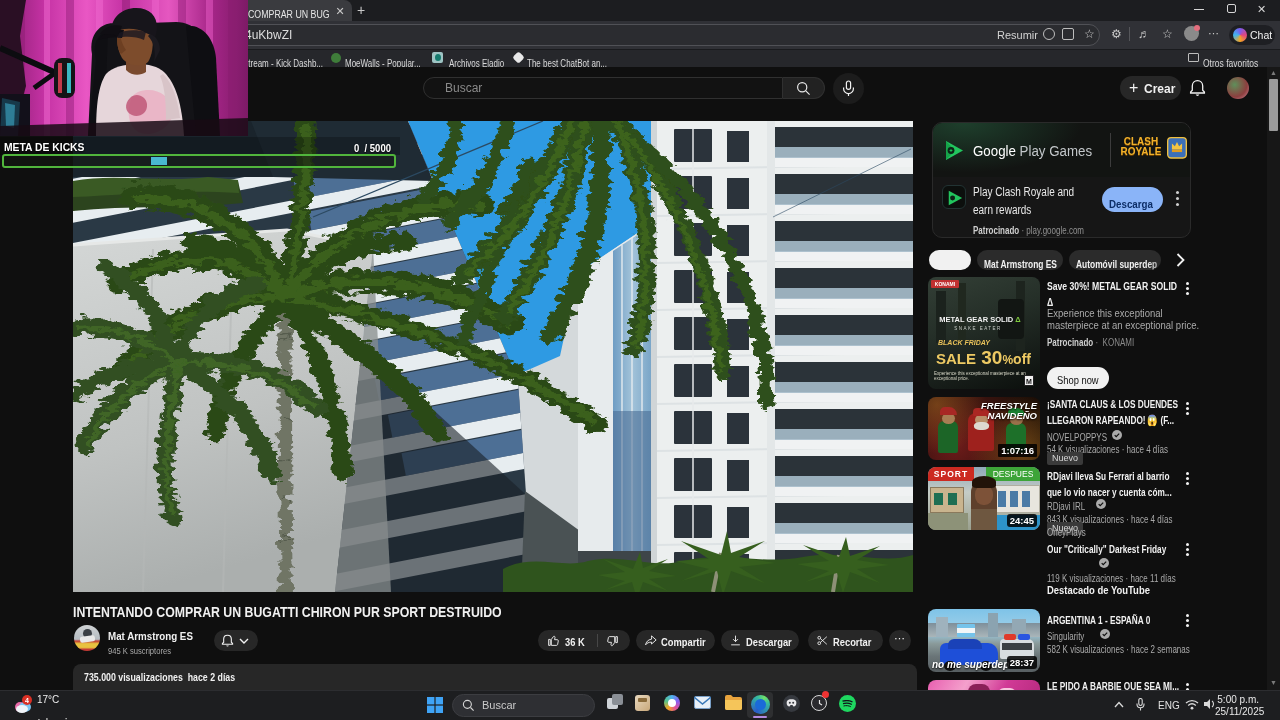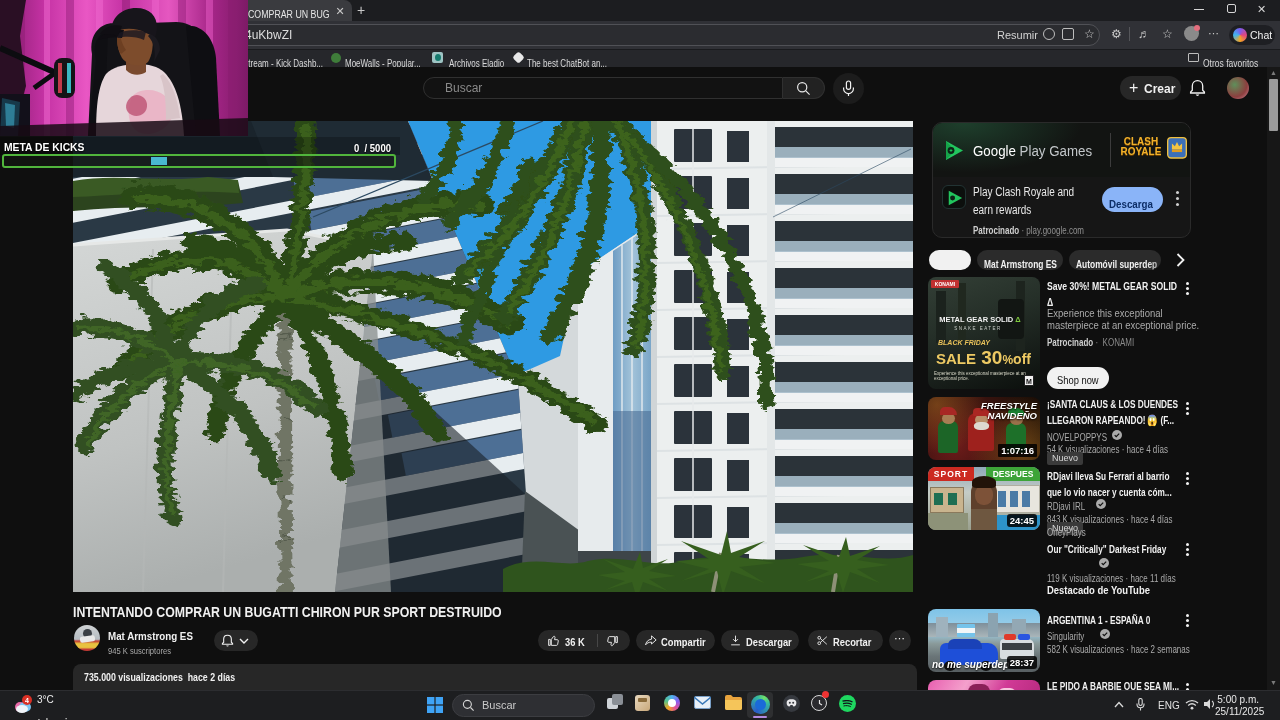--- a/index.html
+++ b/index.html
@@ -458,21 +458,21 @@
   <svg class="abs" style="left:1112px;top:430px;" width="10" height="10" viewBox="0 0 10 10">
       <circle cx="5" cy="5" r="5" fill="#aaa"></circle>
       <path d="M2.7 5.1l1.5 1.5 3-3" stroke="#0f0f0f" stroke-width="1.2" fill="none"></path>
     </svg>
   <div class="abs" style="left:1047px;top:439px;"><span class="sx sx8" style="font-size:10px;color:#aaaaaa;">54 K visualizaciones · hace 4 días</span></div>
   <div class="abs" style="left:1047px;top:452px;width:36px;height:13px;background:#3a3a3a;border-radius:2px;color:#d7d7d7;font-size:9px;text-align:center;line-height:13px;">Nuevo</div>
   <div class="abs" style="left:1186px;top:402px;width:3px;height:3px;background:#f1f1f1;border-radius:50%;box-shadow:0 5px 0 #f1f1f1, 0 10px 0 #f1f1f1;"></div>
 
   <div class="abs" style="left:928px;top:467px;width:112px;height:63px;border-radius:8px;overflow:hidden;background:linear-gradient(180deg,#8fa8b8 0%,#c5ccc6 40%,#9aa08e 100%);">
     <div class="abs" style="left:0;top:0;width:46px;height:14px;background:#cc2a21;color:#fff;font-size:8.5px;font-weight:bold;text-align:center;line-height:14px;letter-spacing:1px;">SPORT</div>
-    <div class="abs" style="right:0;top:0;width:54px;height:14px;background:#3da438;color:#fff;font-size:8.5px;font-weight:bold;text-align:center;line-height:14px;">DESPUES</div>
+    <div class="abs" style="right:0;top:0;width:54px;height:14px;background:#3da438;color:#fff;font-size:8.5px;font-weight:normal;text-align:center;line-height:14px;">DESPUES</div>
     <div class="abs" style="left:2px;top:20px;width:34px;height:26px;background:#c9b48e;border:1px solid #8a795c;"></div>
     <div class="abs" style="left:6px;top:26px;width:9px;height:12px;background:#1f6e52;"></div>
     <div class="abs" style="left:20px;top:26px;width:9px;height:12px;background:#1f6e52;"></div>
     <div class="abs" style="left:0px;top:46px;width:40px;height:17px;background:#8d9278;"></div>
     <div class="abs" style="left:66px;top:18px;width:46px;height:28px;background:#e8e6de;border:1px solid #b0aea0;"></div>
     <div class="abs" style="left:70px;top:24px;width:8px;height:16px;background:#4a7ba6;"></div>
       <div class="abs" style="left:82px;top:24px;width:8px;height:16px;background:#4a7ba6;"></div>
       <div class="abs" style="left:94px;top:24px;width:8px;height:16px;background:#4a7ba6;"></div>
     <div class="abs" style="left:64px;top:48px;width:48px;height:15px;background:#2d93c9;"></div>
     <div class="abs" style="left:43px;top:14px;width:26px;height:49px;background:#5e402c;border-radius:11px 11px 0 0;"></div>
@@ -608,21 +608,21 @@
 
   <div class="abs" id="taskbar" style="left:0;top:690px;width:1280px;height:30px;background:#1d1e20;border-top:1px solid #2c2d30;"></div>
 
   <svg class="abs" style="left:12px;top:694px;" width="22" height="22" viewBox="0 0 22 22">
     <circle cx="8" cy="13" r="5" fill="#e86aa8"></circle>
     <ellipse cx="13" cy="13" rx="6" ry="5" fill="#7ec3ef"></ellipse>
     <ellipse cx="10" cy="15" rx="6" ry="4" fill="#f0f4f8"></ellipse>
     <circle cx="15" cy="6" r="5" fill="#d93025"></circle>
     <text x="15" y="8.5" font-size="7" fill="#fff" text-anchor="middle" font-weight="bold" font-family="Liberation Sans">4</text>
   </svg>
-  <div class="abs" style="left:37px;top:694px;font-size:10px;color:#efefef;">3°C</div>
+  <div class="abs" style="left:37px;top:694px;font-size:10px;color:#efefef;">17°C</div>
   <div class="abs" style="left:37px;top:715px;font-size:15px;color:#b9b9b9;">Lluvia suave</div>
 
   <svg class="abs" style="left:427px;top:697px;" width="16" height="16" viewBox="0 0 16 16">
     <rect x="0" y="0" width="7.4" height="7.4" fill="#3fa3f5"></rect>
       <rect x="8.6" y="0" width="7.4" height="7.4" fill="#3fa3f5"></rect>
     <rect x="0" y="8.6" width="7.4" height="7.4" fill="#3fa3f5"></rect>
       <rect x="8.6" y="8.6" width="7.4" height="7.4" fill="#3fa3f5"></rect>
   </svg>
 
   <div class="abs" style="left:452px;top:694px;width:143px;height:23px;background:#2e2f33;border:1px solid #3c3d41;border-radius:12px;"></div>

